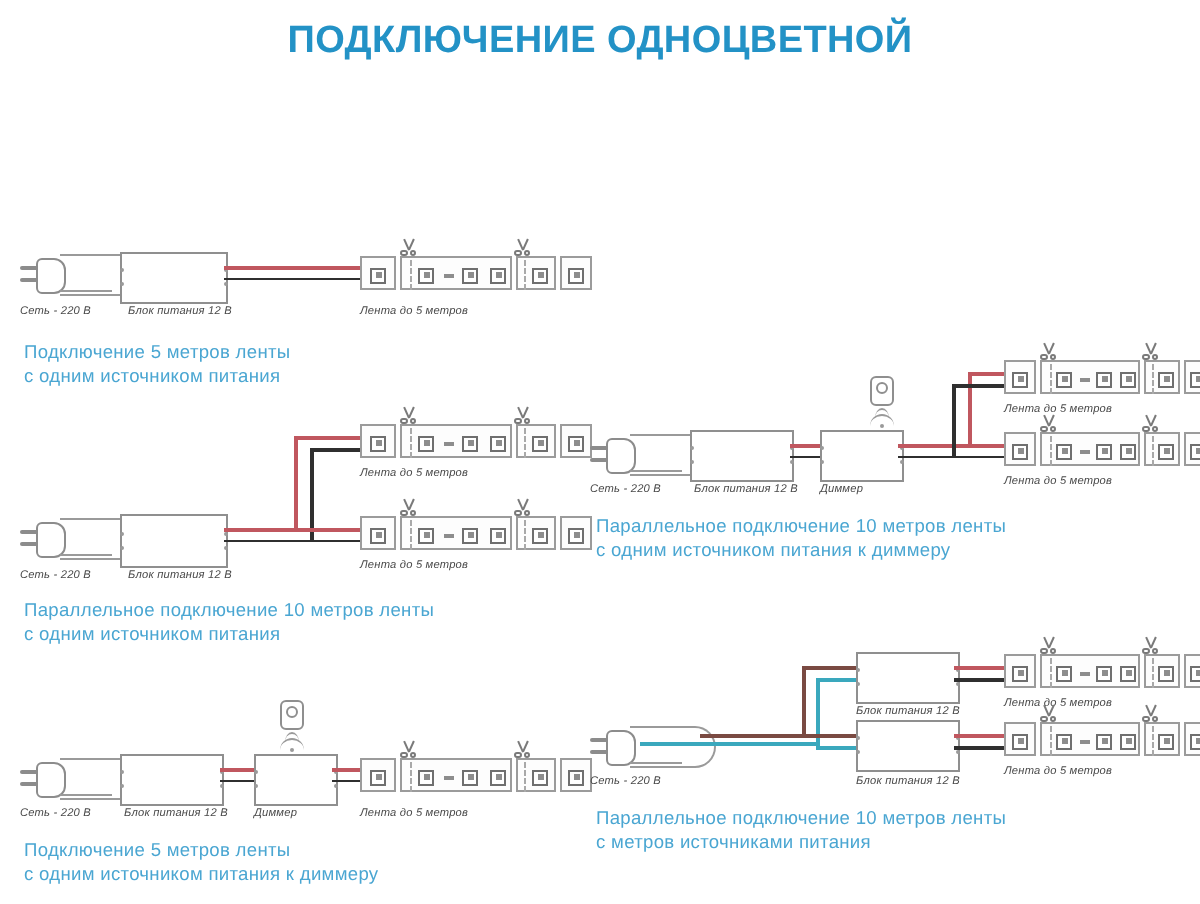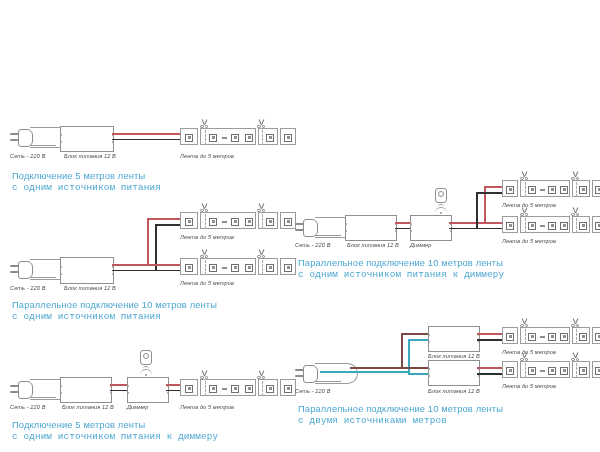--- a/index.html
+++ b/index.html
@@ -138,28 +138,29 @@
 
   
   .cap{
     position:absolute;
     color:#4aa6d2;
     font-size:9.3px;
     line-height:12.4px;
     white-space:nowrap;
     letter-spacing:.15px;
   }
-  .cap .l2{display:block;font-family:Liberation Mono, monospace;}
+  .cap .l2{display:block;}
 </style>
 </head>
 <body>
 
 <div class="stage">
 
   <div class="title">
+    <span>ПОДКЛЮЧЕНИЕ ОДНОЦВЕТНОЙ</span>
   </div>
 
   <div class="n" style="left:0;top:0;width:300px;height:200px;">
 
     <div class="plug" style="left:10px;top:126px;width:62px;height:22px;">
       <div class="pin p1"></div>
       <div class="pin p2"></div>
       <div class="body"></div>
       <div class="cord"></div>
       <div class="cordtail"></div>
@@ -626,17 +627,17 @@
         <div class="bl a"></div>
         <div class="bl b"></div>
         <div class="rg l"></div>
         <div class="rg r"></div>
       </div>
     </div>
     <div class="lbl" style="left:212px;top:383px;">Лента до 5 метров</div>
 
     <div class="cap" style="left:8px;top:403px;">
       <span>Параллельное подключение 10 метров ленты</span>
-      <span class="l2">с двумя источниками метров</span>
+      <span class="l2">с метров источниками питания</span>
     </div>
   </div>
 
 </div>
 
 </body></html>

